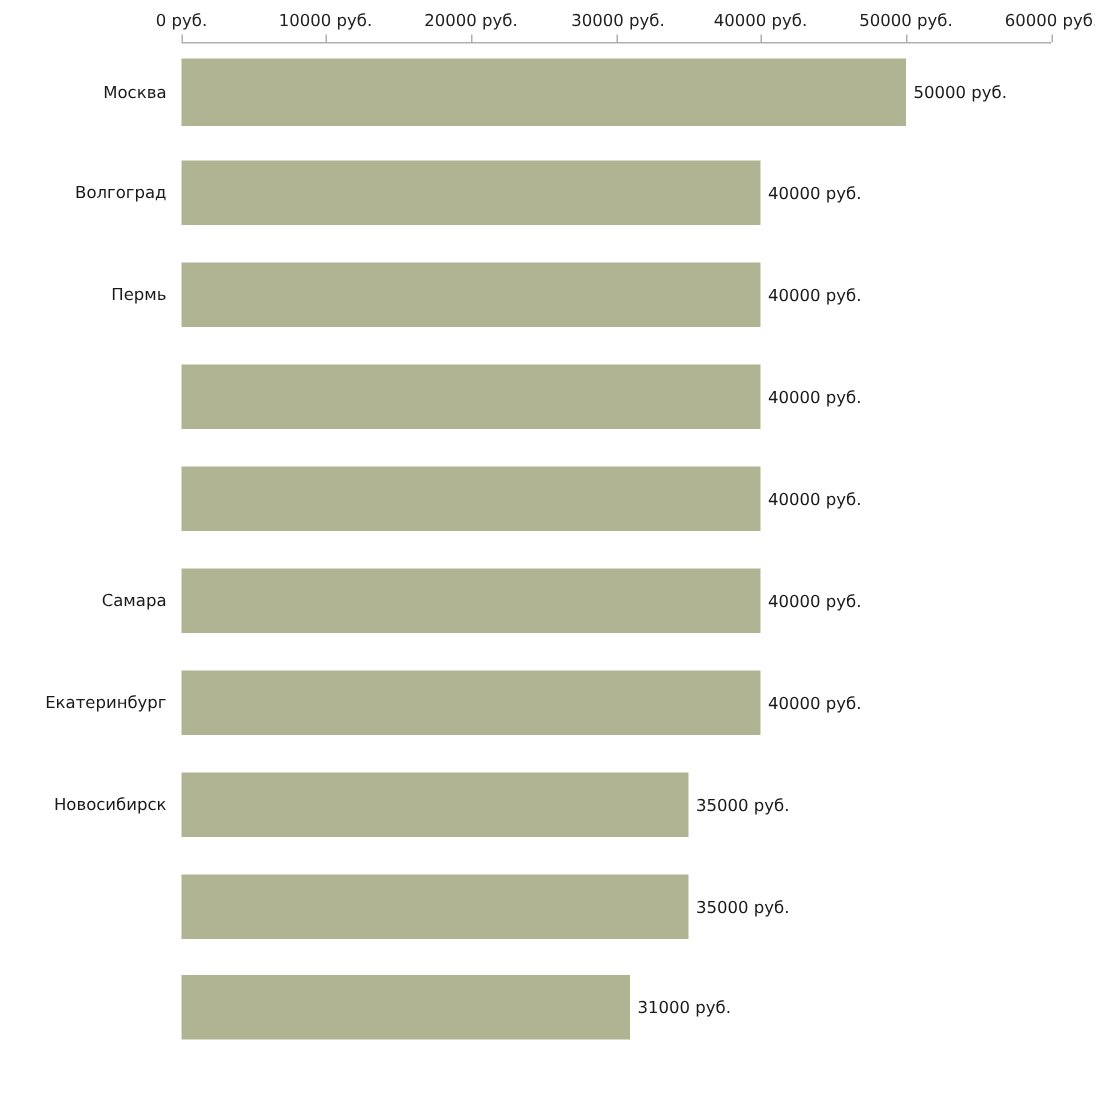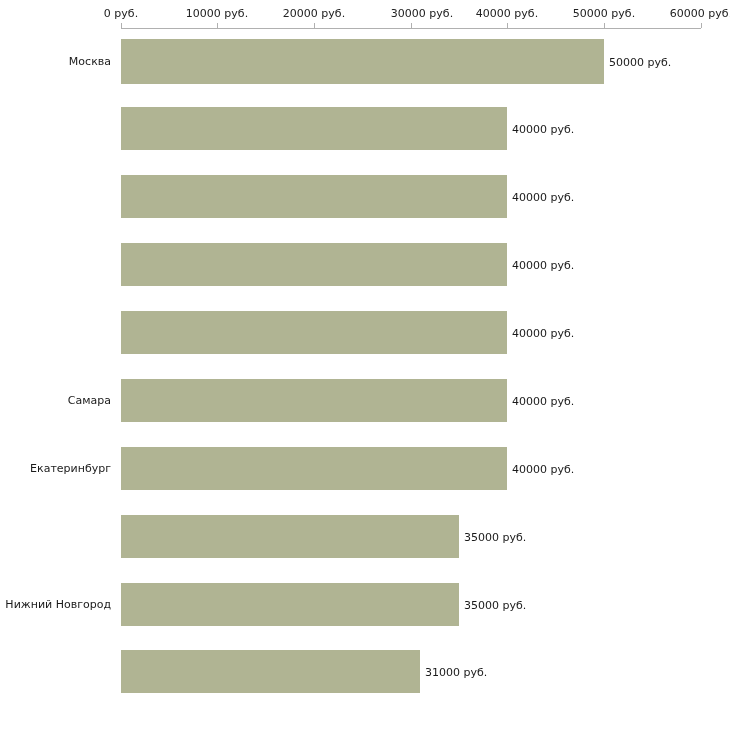--- a/index.html
+++ b/index.html
@@ -99,46 +99,52 @@
     <div class="tick-mark" style="left:121px"></div>
     <div class="tick-label" style="left:121px">0 руб.</div>
 
     <div class="tick-mark" style="left:217px"></div>
     <div class="tick-label" style="left:217px">10000 руб.</div>
 
     <div class="tick-mark" style="left:314px"></div>
     <div class="tick-label" style="left:314px">20000 руб.</div>
 
     <div class="tick-mark" style="left:411px"></div>
-    <div class="tick-label" style="left:422px">30000 руб.</div>
+    <div class="tick-label" style="left:412px">30000 руб.</div>
 
     <div class="tick-mark" style="left:507px"></div>
     <div class="tick-label" style="left:507px">40000 руб.</div>
 
     <div class="tick-mark" style="left:604px"></div>
     <div class="tick-label" style="left:604px">50000 руб.</div>
 
     <div class="tick-mark" style="left:701px"></div>
     <div class="tick-label" style="left:701px">60000 руб.</div>
   </div>
 
   <div class="row" style="top:39px; height:45px;">
     <div class="cat-label-wrap">
       <span class="cat-label-text">Москва</span>
     </div>
     <div class="bar" style="left:121px; width:483px;"></div>
     <div class="value-label" style="left:604px;">50000 руб.</div>
   </div>
 
   <div class="row" style="top:107px; height:43px;">
+    <div class="cat-label-wrap">
+      <span class="cat-label-text">Волгоград</span>
+    </div>
     <div class="bar" style="left:121px; width:386px;"></div>
     <div class="value-label" style="left:507px;">40000 руб.</div>
   </div>
 
   <div class="row" style="top:175px; height:43px;">
+    <div class="cat-label-wrap">
+      <span class="cat-label-text">Пермь</span>
+    </div>
     <div class="bar" style="left:121px; width:386px;"></div>
     <div class="value-label" style="left:507px;">40000 руб.</div>
   </div>
 
   <div class="row" style="top:243px; height:43px;">
     <div class="bar" style="left:121px; width:386px;"></div>
     <div class="value-label" style="left:507px;">40000 руб.</div>
   </div>
 
   <div class="row" style="top:311px; height:43px;">
@@ -156,28 +162,28 @@
 
   <div class="row" style="top:447px; height:43px;">
     <div class="cat-label-wrap">
       <span class="cat-label-text">Екатеринбург</span>
     </div>
     <div class="bar" style="left:121px; width:386px;"></div>
     <div class="value-label" style="left:507px;">40000 руб.</div>
   </div>
 
   <div class="row" style="top:515px; height:43px;">
+    <div class="cat-label-wrap">
+      <span class="cat-label-text">Новосибирск</span>
+    </div>
     <div class="bar" style="left:121px; width:338px;"></div>
     <div class="value-label" style="left:459px;">35000 руб.</div>
   </div>
 
   <div class="row" style="top:583px; height:43px;">
-    <div class="cat-label-wrap">
-      <span class="cat-label-text">Нижний Новгород</span>
-    </div>
     <div class="bar" style="left:121px; width:338px;"></div>
     <div class="value-label" style="left:459px;">35000 руб.</div>
   </div>
 
   <div class="row" style="top:650px; height:43px;">
     <div class="bar" style="left:121px; width:299px;"></div>
     <div class="value-label" style="left:420px;">31000 руб.</div>
   </div>
 
 </div>

